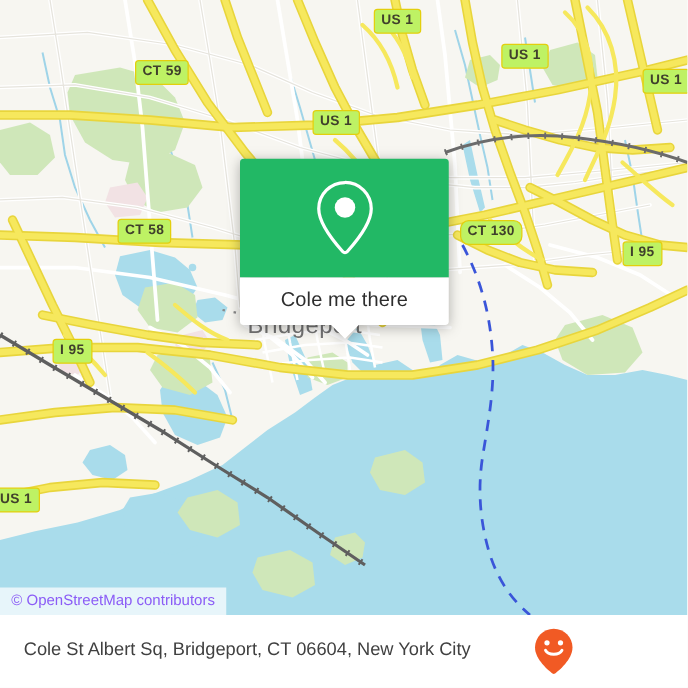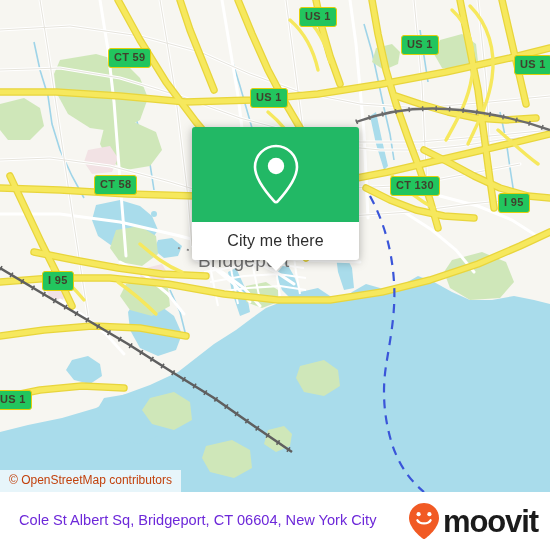--- a/index.html
+++ b/index.html
@@ -28,21 +28,21 @@
     width: 550px;
     height: 492px;
     overflow: hidden;
     background: #f7f6f1;
   }
   #map-svg { position: absolute; left: 0; top: 0; display: block; }
 
   
   .shield {
     position: absolute;
-    background: #22c55e;
+    background: #bef264;
     border: 1px solid #e3cf0d;
     border-radius: 3px;
     color: #40402c;
     font-size: 11px;
     font-weight: bold;
     letter-spacing: 0.3px;
     line-height: 1;
     padding: 3px 5px 4px 5px;
     white-space: nowrap;
     font-family: "Liberation Sans", sans-serif;
@@ -57,21 +57,21 @@
     white-space: nowrap;
     letter-spacing: 0.4px;
   }
 
   
   #attribution {
     position: absolute;
     left: 0;
     bottom: 0;
     background: rgba(255,255,255,0.72);
-    color: #c2410c;
+    color: #8b5cf6;
     font-size: 12px;
     padding: 4px 9px 5px 9px;
     line-height: 1.1;
     white-space: nowrap;
     font-family: "Liberation Sans", sans-serif;
   }
 
   
   #callout {
     position: absolute;
@@ -123,21 +123,21 @@
     width: 550px;
     height: 58px;
     background: #ffffff;
     display: flex;
     align-items: center;
     box-sizing: border-box;
     padding: 0 12px 0 19px;
   }
   #footer-address {
     flex: 1 1 auto;
-    color: #6d28d9;
+    color: #404040;
     font-size: 14.6px;
     line-height: 1.45;
     font-family: "Liberation Sans", sans-serif;
     padding-right: 8px;
     max-width: 400px;
   }
   #footer-logo {
     flex: 0 0 auto;
     display: flex;
     align-items: center;
@@ -350,53 +350,52 @@
     </svg>
 
     <div class="place-label" style="left:198px; top:250px;">Bridgeport</div>
 
     <div class="shield" style="left:299px; top:7px;">US 1</div>
     <div class="shield" style="left:108px; top:48px;text-align:right;">CT 59</div>
     <div class="shield" style="left:401px; top:35px;">US 1</div>
     <div class="shield" style="left:514px; top:55px;">US 1</div>
     <div class="shield" style="left:250px; top:88px;">US 1</div>
     <div class="shield" style="left:94px; top:175px;">CT 58</div>
-    <div class="shield" style="left:390px; top:176px;">CT 130</div>
+    <div class="shield" style="left:368px; top:176px;border-radius:7px;">CT 130</div>
     <div class="shield" style="left:498px; top:193px;">I 95</div>
     <div class="shield" style="left:42px; top:271px;">I 95</div>
     <div class="shield" style="left:-6px; top:390px;">US 1</div>
 
     <div id="attribution">© OpenStreetMap contributors</div>
 
     <div id="callout">
       <div id="callout-top">
         <svg width="54" height="64" viewBox="0 0 54 64" xmlns="http://www.w3.org/2000/svg">
           <path d="M27 3 C15.4 3 6 12.4 6 24 C6 36.5 20 52.5 25.3 58.4
                    C26.2 59.4 27.8 59.4 28.7 58.4 C34 52.5 48 36.5 48 24
                    C48 12.4 38.6 3 27 3 Z" fill="none" stroke="#ffffff" stroke-width="2.6"></path>
           <circle cx="27" cy="23" r="8.2" fill="#ffffff"></circle>
         </svg>
       </div>
       <div id="callout-bottom">
-        <span id="callout-label">City me there</span>
+        <span id="callout-label">Cole me there</span>
         <div id="callout-tail"></div>
       </div>
     </div>
 
   </div>
 
   <div id="footer">
     <div id="footer-address">Cole St Albert Sq, Bridgeport, CT 06604, New York City</div>
 
     <div id="footer-logo">
       <svg width="32" height="38" viewBox="0 0 32 38" xmlns="http://www.w3.org/2000/svg">
         <path d="M16 1 C7.7 1 1 7.7 1 16 C1 25.5 12 34.6 15 36.8
                  C15.6 37.2 16.4 37.2 17 36.8 C20 34.6 31 25.5 31 16
                  C31 7.7 24.3 1 16 1 Z" fill="#f15a24"></path>
         <circle cx="10.6" cy="12.2" r="2.1" fill="#ffffff"></circle>
         <circle cx="21.4" cy="12.2" r="2.1" fill="#ffffff"></circle>
         <path d="M9.4 18.2 C11.6 22.4 20.4 22.4 22.6 18.2" fill="none" stroke="#ffffff" stroke-width="2.3" stroke-linecap="round"></path>
       </svg>
-      <span id="moovit-wordmark">moovit</span>
     </div>
   </div>
 
 </div>
 
 </body></html>

